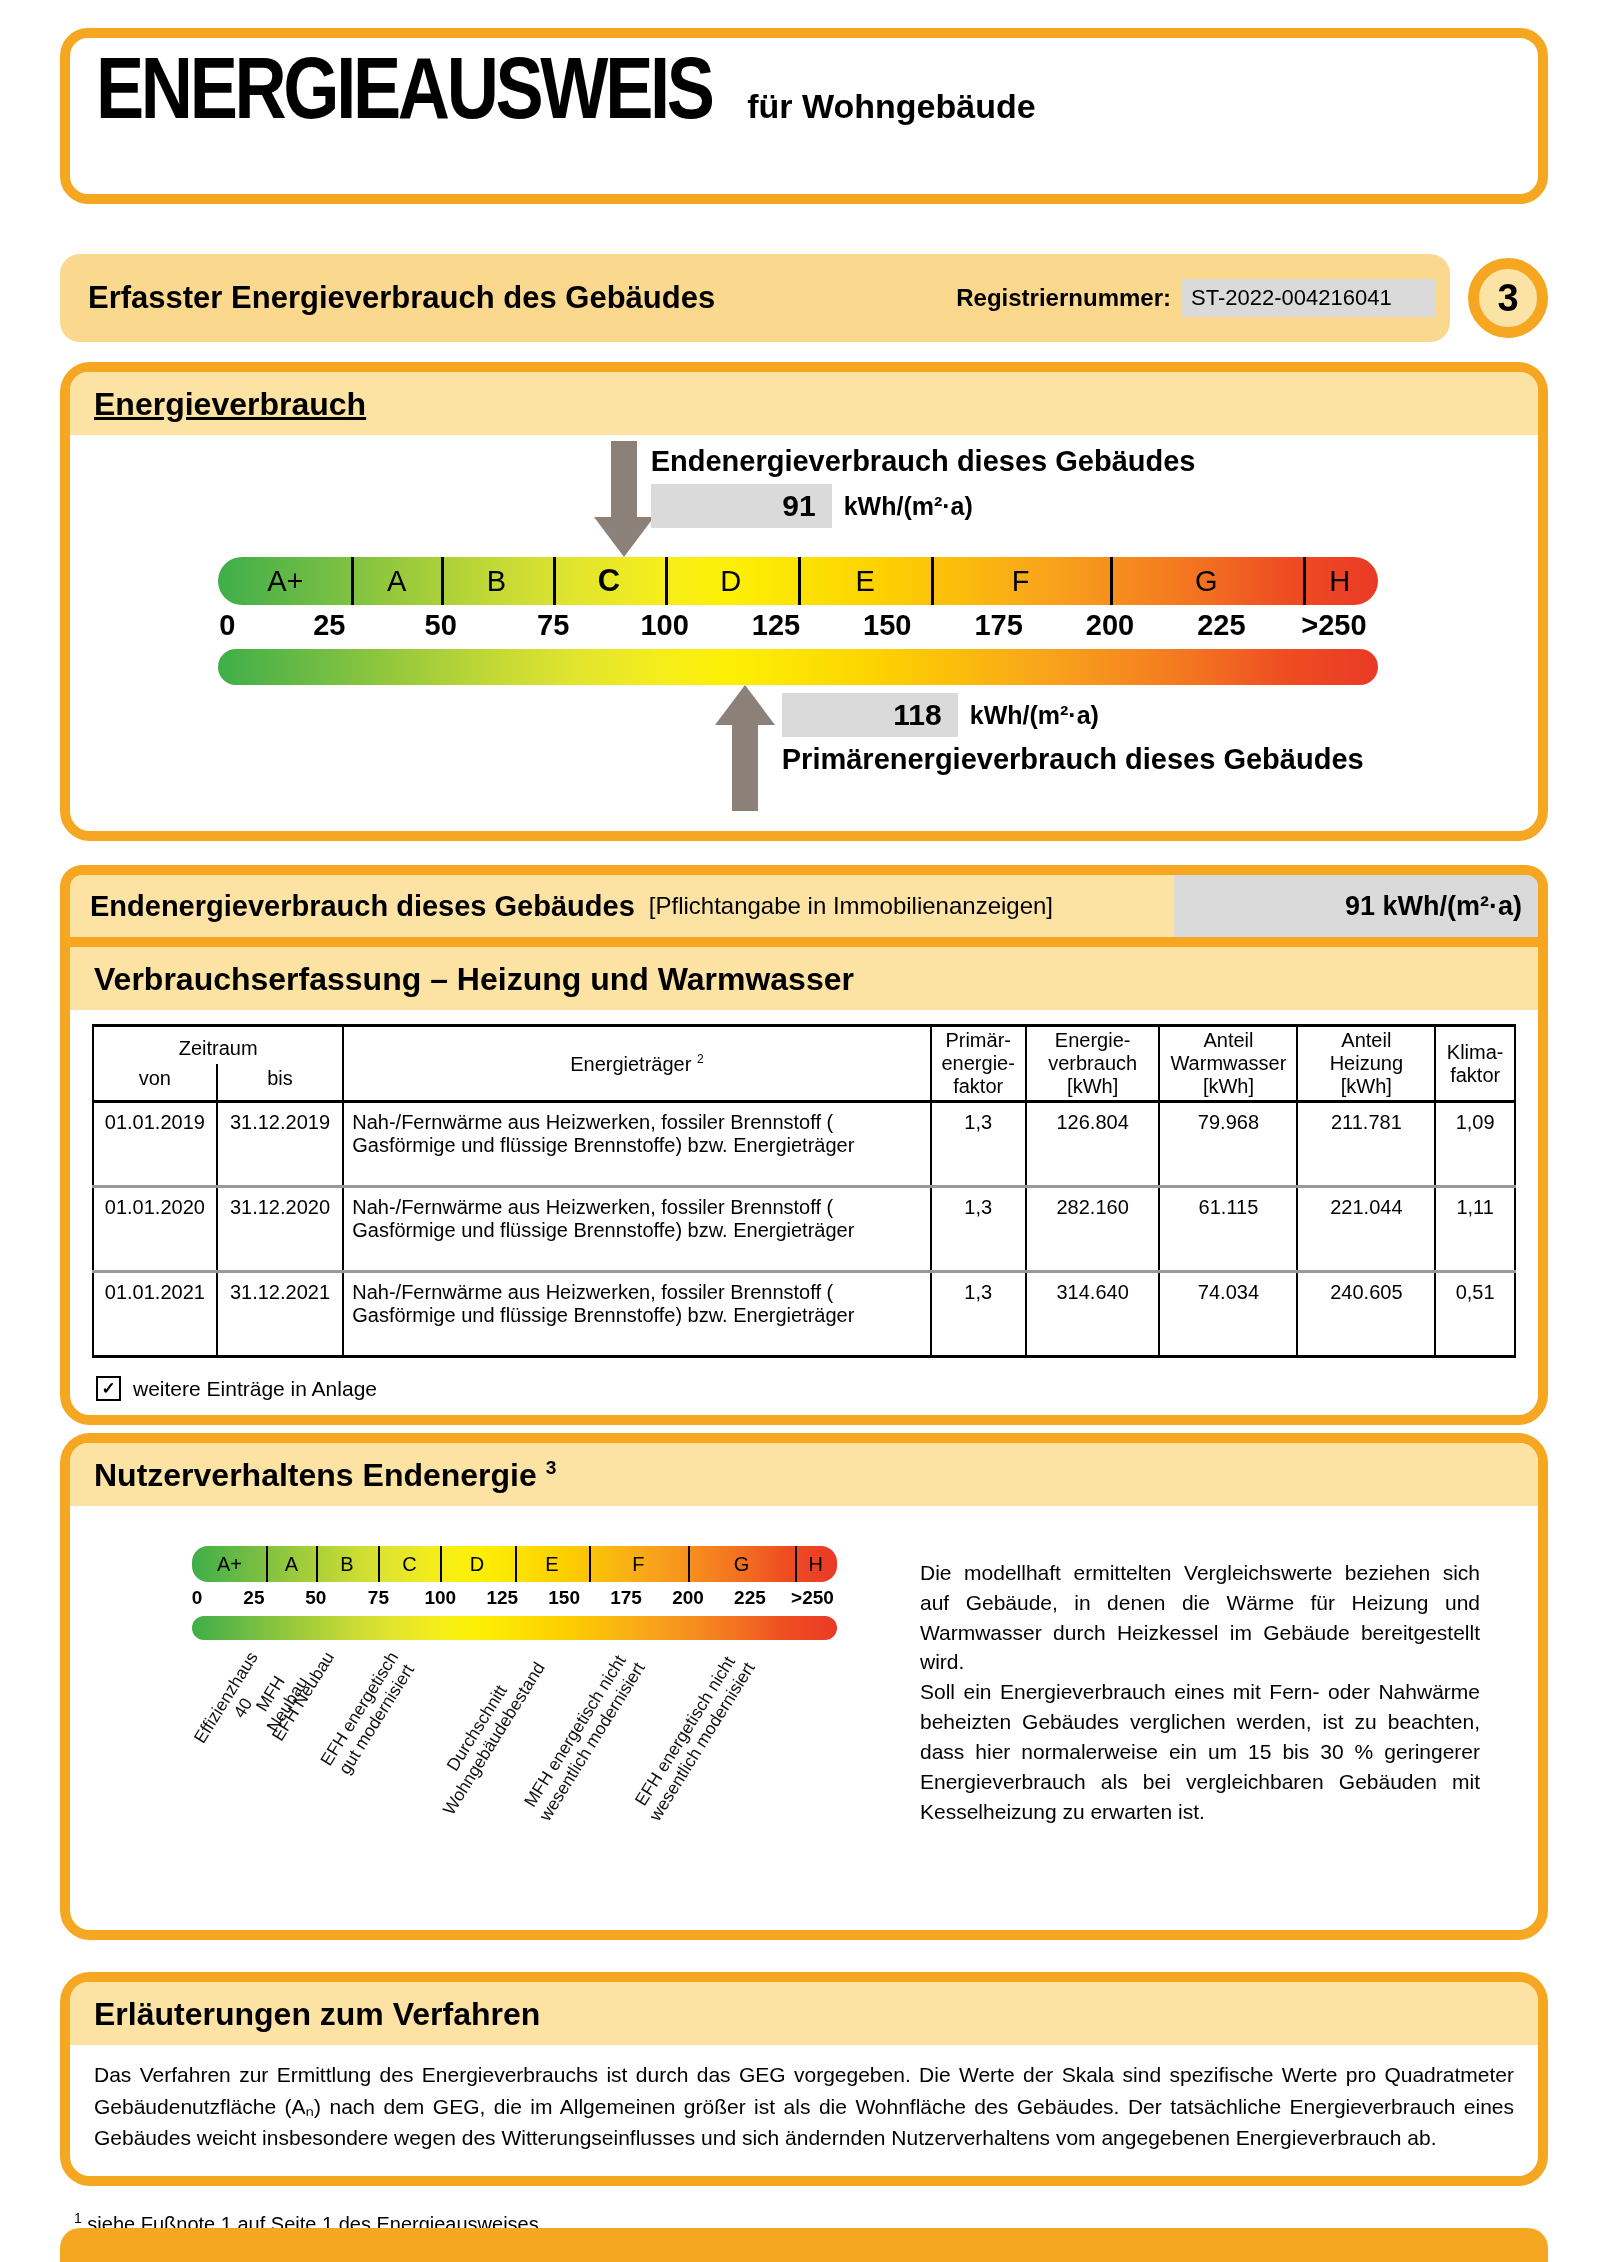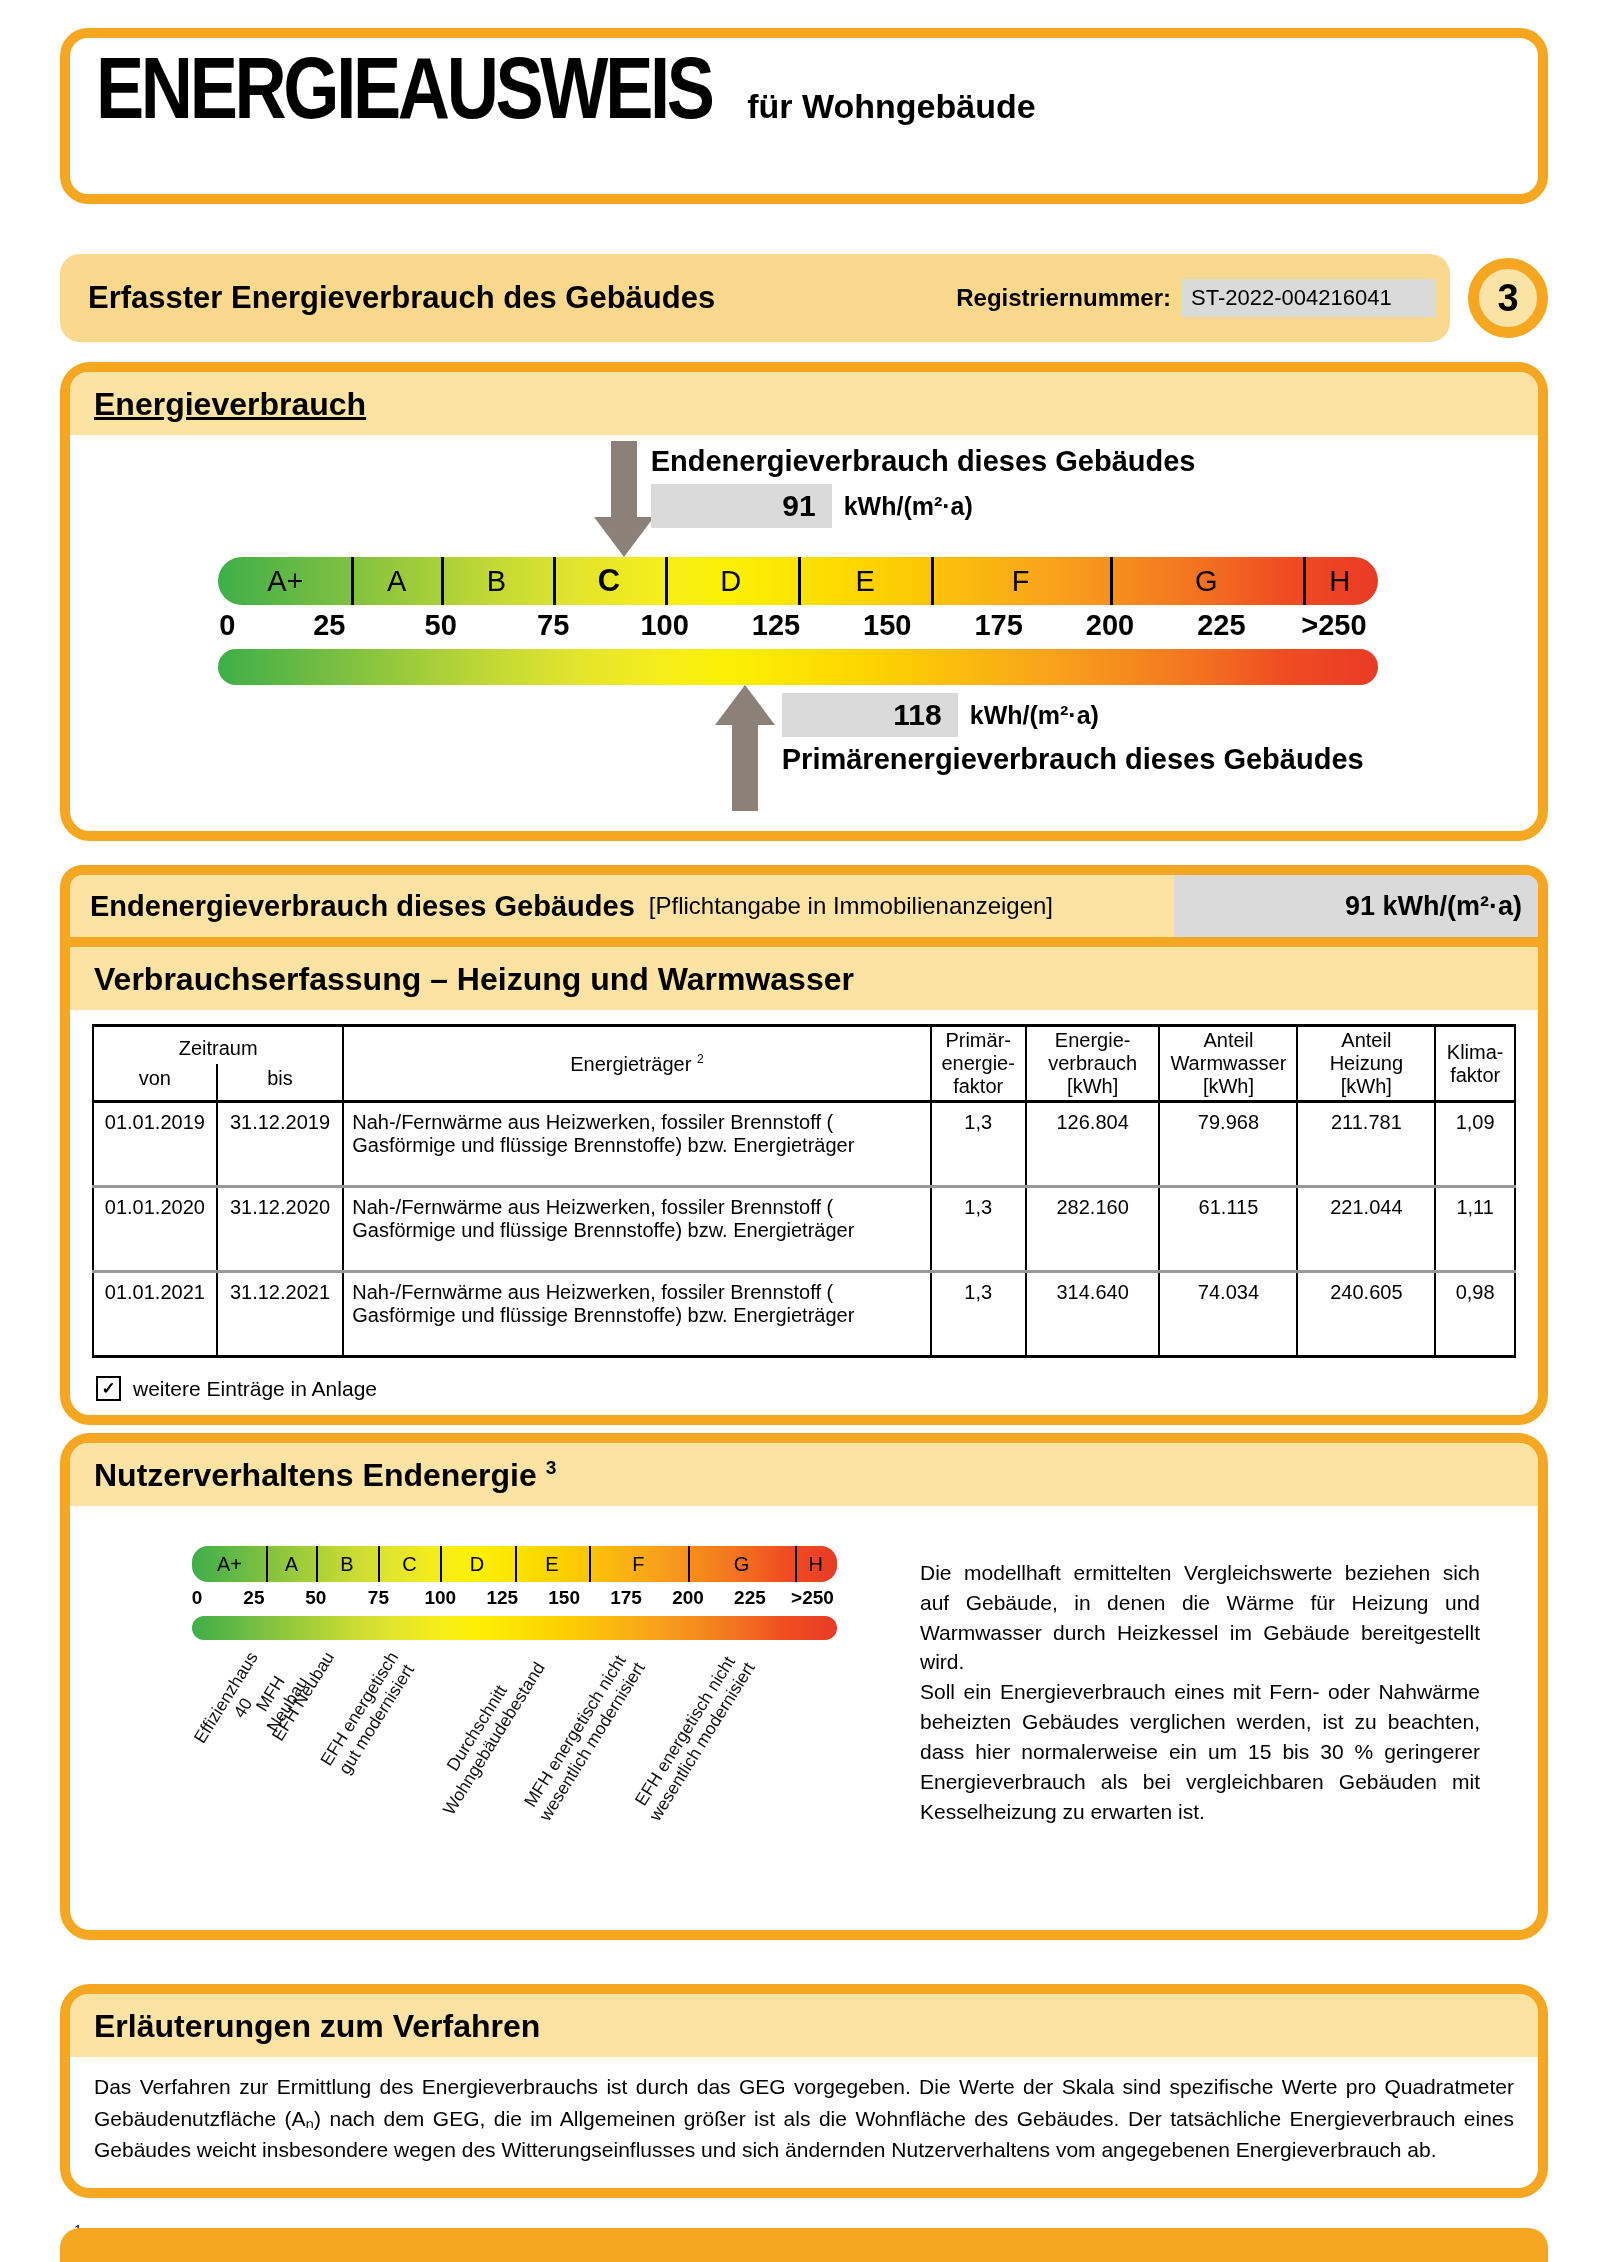--- a/index.html
+++ b/index.html
@@ -112,21 +112,21 @@
   .ticks.sm{height:34px;}
   .ticks.sm .tick{font-size:19px;top:5px;}
   .grad-bar.sm{height:24px;border-radius:12px;margin-top:0;}
   .rot-area{position:relative;margin-left:122px;width:645px;height:290px;}
   .rot-label{position:absolute;top:8px;font-size:17.5px;line-height:1.15;text-align:center;
              white-space:pre-line;transform:rotate(-58deg);transform-origin:100% 0;color:#111;}
   .comp-right{width:560px;padding:52px 26px 0 0;}
   .comp-right p{font-size:21px;line-height:1.42;text-align:justify;margin:0;}
 
   
-  .explain-box{margin-top:44px;}
+  .explain-box{margin-top:32px;}
   .explain-text{font-size:21px;line-height:1.5;text-align:justify;padding:14px 24px 22px 24px;}
 
   
   .footnotes{margin:22px 0 0 14px;font-size:20px;line-height:1.45;}
   .footnotes sup{font-size:70%;}
 
   .bottom-band{position:absolute;left:60px;bottom:0;width:1488px;height:34px;
                background:#F6A722;border-radius:20px 20px 0 0;}
 </style>
 </head>
@@ -294,21 +294,21 @@
             <td class="vl">1,11</td>
           </tr>
           <tr>
             <td>01.01.2021</td>
             <td class="vl">31.12.2021</td>
             <td class="vl traeger">Nah-/Fernwärme aus Heizwerken, fossiler Brennstoff ( Gasförmige und flüssige Brennstoffe) bzw. Energieträger</td>
             <td class="vl">1,3</td>
             <td class="vl">314.640</td>
             <td class="vl">74.034</td>
             <td class="vl">240.605</td>
-            <td class="vl">0,98</td>
+            <td class="vl">0,51</td>
           </tr>
         </tbody>
       </table>
     </div>
     <div class="chk-row">
       <span class="chk">✓</span>
       <span>weitere Einträge in Anlage</span>
     </div>
   </section>
 

